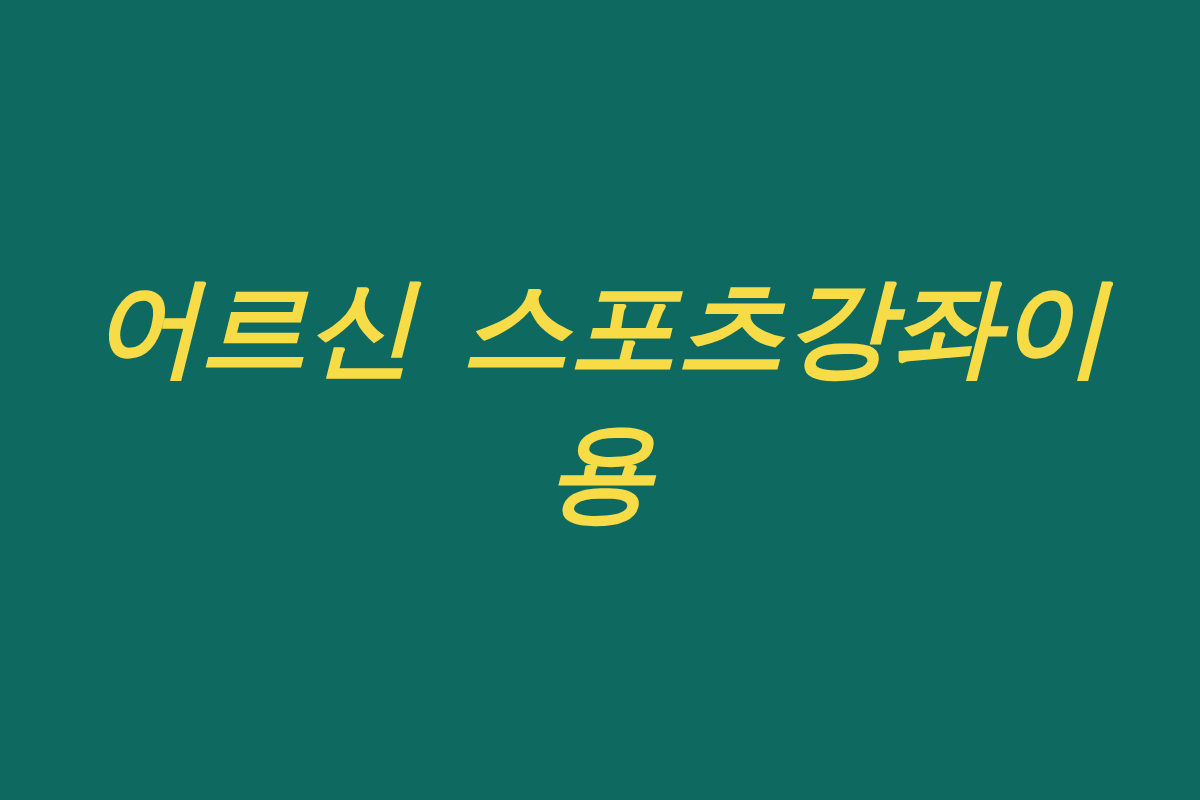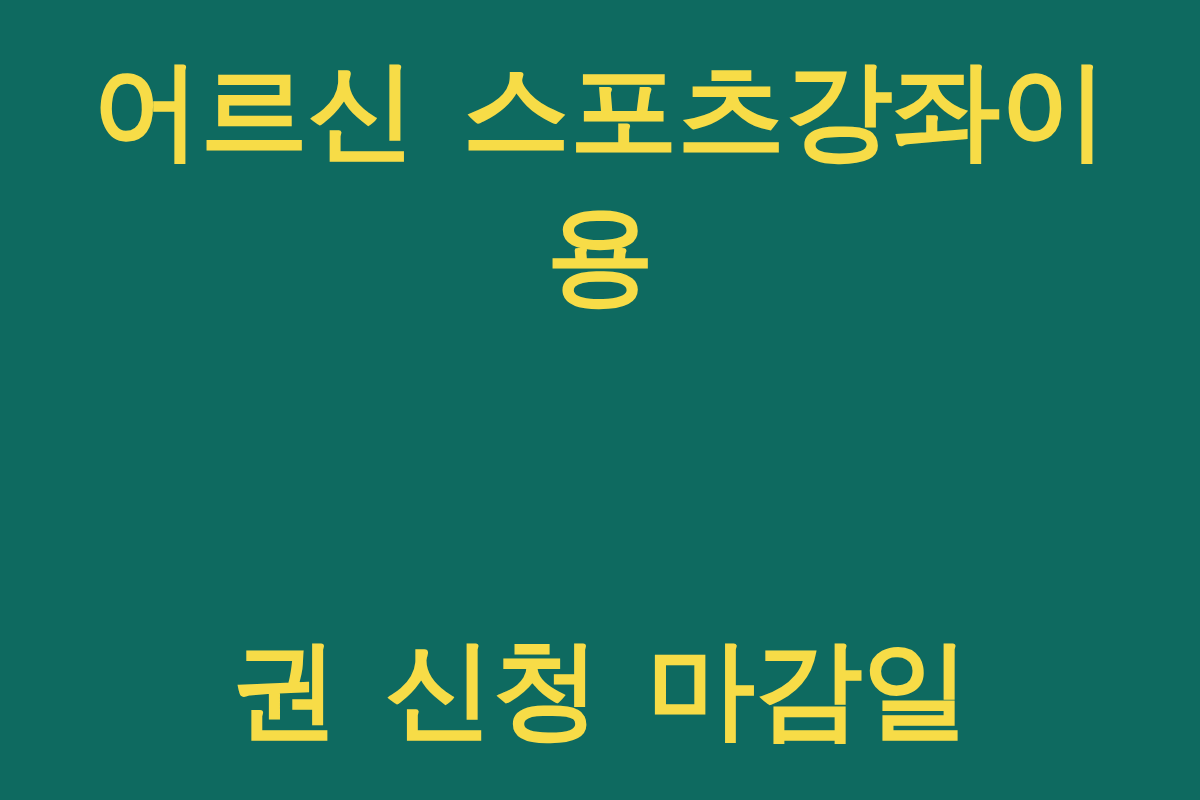--- a/index.html
+++ b/index.html
@@ -41,25 +41,25 @@
     line-height: 1.34;
     letter-spacing: -0.5px;
     word-spacing: 10px;
     white-space: pre-wrap;
     -webkit-font-smoothing: antialiased;
   }
 
   .headline-line {
     display: block;
     text-align: center;
+    font-style: italic;
   }
 </style>
 </head>
 <body>
 
 <div class="banner" style="background-color: rgb(14, 106, 96);">
 
   <h1 class="headline" style="color: rgb(247, 220, 71); font-size: 108px;">
     <span class="headline-line">어르신 스포츠강좌이용</span>
-    <span class="headline-line">권 신청 마감일</span>
   </h1>
 
 </div>
 
 </body></html>

